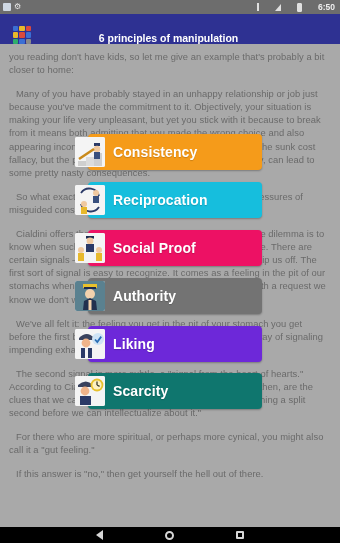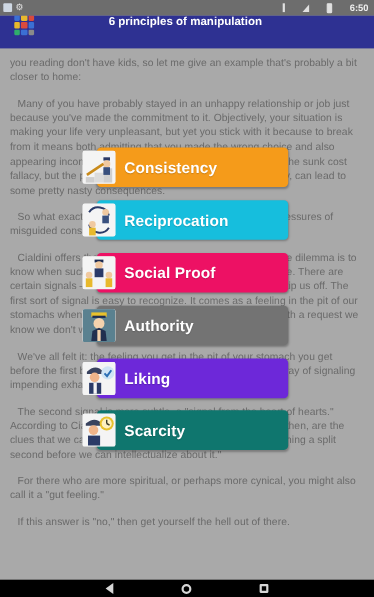--- a/index.html
+++ b/index.html
@@ -73,21 +73,21 @@
     line-height: 10px;
   }
 
   
   .app-bar {
     position: absolute;
     top: 14px; left: 0;
     width: 340px; height: 30px;
     background: #2e3192;
     display: flex;
-    align-items: flex-start;
+    align-items: flex-end;
     z-index: 35;
   }
   .app-icon {
     width: 18px; height: 18px;
     margin-left: 13px;
     display: grid;
     grid-template-columns: repeat(3, 1fr);
     grid-template-rows: repeat(3, 1fr);
     gap: 1px;
   }

